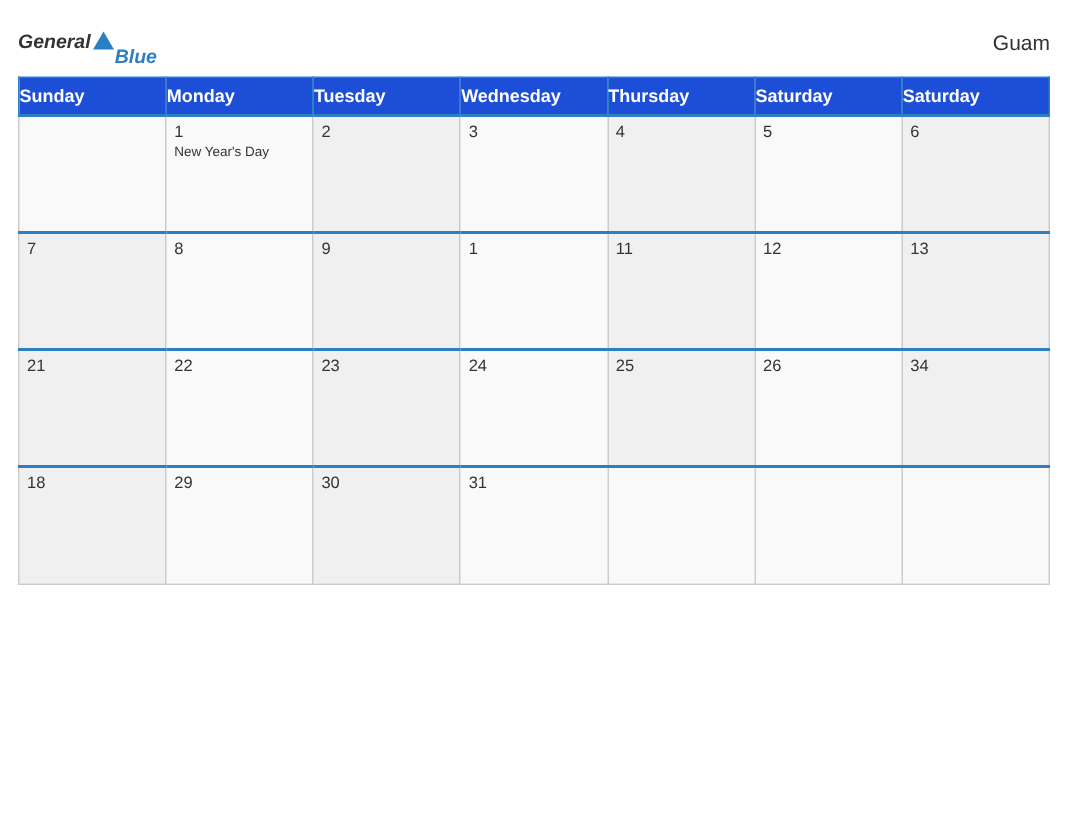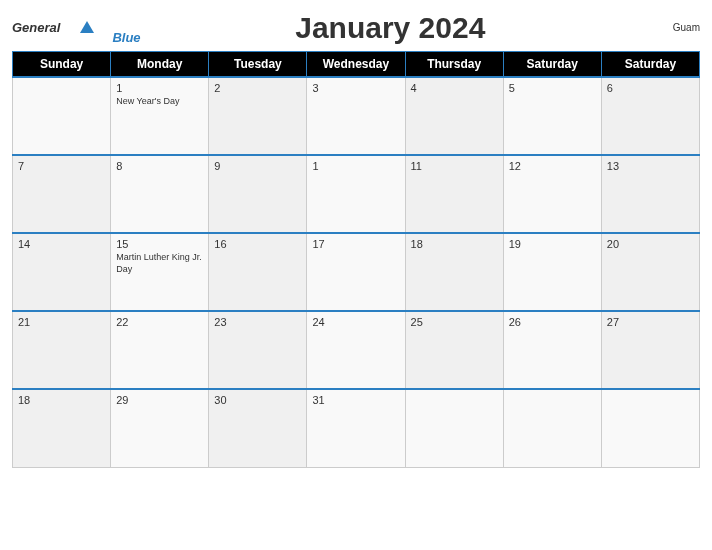--- a/index.html
+++ b/index.html
@@ -21,21 +21,21 @@
     .header {
       display: flex;
       align-items: center;
       justify-content: space-between;
       margin-bottom: 6px;
     }
 
     .logo {
       display: flex;
       align-items: center;
-      gap: 18px;
+      gap: 0;
     }
 
     .logo-text-general {
       font-size: 13px;
       font-weight: bold;
       color: #333;
       font-style: italic;
     }
 
     .logo-text-blue {
@@ -58,40 +58,40 @@
 
     .calendar-title {
       font-size: 30px;
       font-weight: bold;
       color: #333;
       text-align: center;
       flex: 1;
     }
 
     .region {
-      font-size: 10px;
+      font-size: 14px;
       color: #333;
       font-weight: normal;
       text-align: right;
       min-width: 60px;
     }
 
     .calendar-grid {
       width: 100%;
       border-collapse: collapse;
     }
 
     .calendar-grid thead tr th {
-      background: #000000;
+      background: #1d4ed8;
       color: #fff;
       font-size: 12px;
       font-weight: bold;
-      padding: 5px 12px;
+      padding: 5px 0;
       border: 1px solid #2b7fc2;
-      text-align: center;
+      text-align: left;
     }
 
     .calendar-grid tbody tr {
       height: 78px;
     }
 
     .calendar-grid tbody tr td {
       border: 1px solid #ccc;
       border-top: 2px solid #2b7fc2;
       vertical-align: top;
@@ -125,21 +125,20 @@
 </head>
 <body>
 
 <div class="calendar-container">
   <div class="header">
     <div class="logo">
       <span class="logo-text-general">General</span>
       <div class="logo-triangle"></div>
       <span class="logo-text-blue">Blue</span>
     </div>
-    <div class="calendar-title">January 2024</div>
     <div class="region">Guam</div>
   </div>
 
   <table class="calendar-grid">
     <thead>
       <tr>
         <th>Sunday</th>
         <th>Monday</th>
         <th>Tuesday</th>
         <th>Wednesday</th>
@@ -189,63 +188,39 @@
           </td>
           <td>
             <span class="day-number">12</span>
           </td>
           <td>
             <span class="day-number">13</span>
           </td>
         </tr>
         <tr>
           <td>
-            <span class="day-number">14</span>
-          </td>
-          <td>
-            <span class="day-number">15</span>
-            <div class="event">Martin Luther King Jr. Day</div>
-          </td>
-          <td>
-            <span class="day-number">16</span>
-          </td>
-          <td>
-            <span class="day-number">17</span>
-          </td>
-          <td>
-            <span class="day-number">18</span>
-          </td>
-          <td>
-            <span class="day-number">19</span>
-          </td>
-          <td>
-            <span class="day-number">20</span>
-          </td>
-        </tr>
-        <tr>
-          <td>
             <span class="day-number">21</span>
           </td>
           <td>
             <span class="day-number">22</span>
           </td>
           <td>
             <span class="day-number">23</span>
           </td>
           <td>
             <span class="day-number">24</span>
           </td>
           <td>
             <span class="day-number">25</span>
           </td>
           <td>
             <span class="day-number">26</span>
           </td>
           <td>
-            <span class="day-number">27</span>
+            <span class="day-number">34</span>
           </td>
         </tr>
         <tr>
           <td>
             <span class="day-number">18</span>
           </td>
           <td>
             <span class="day-number">29</span>
           </td>
           <td>

